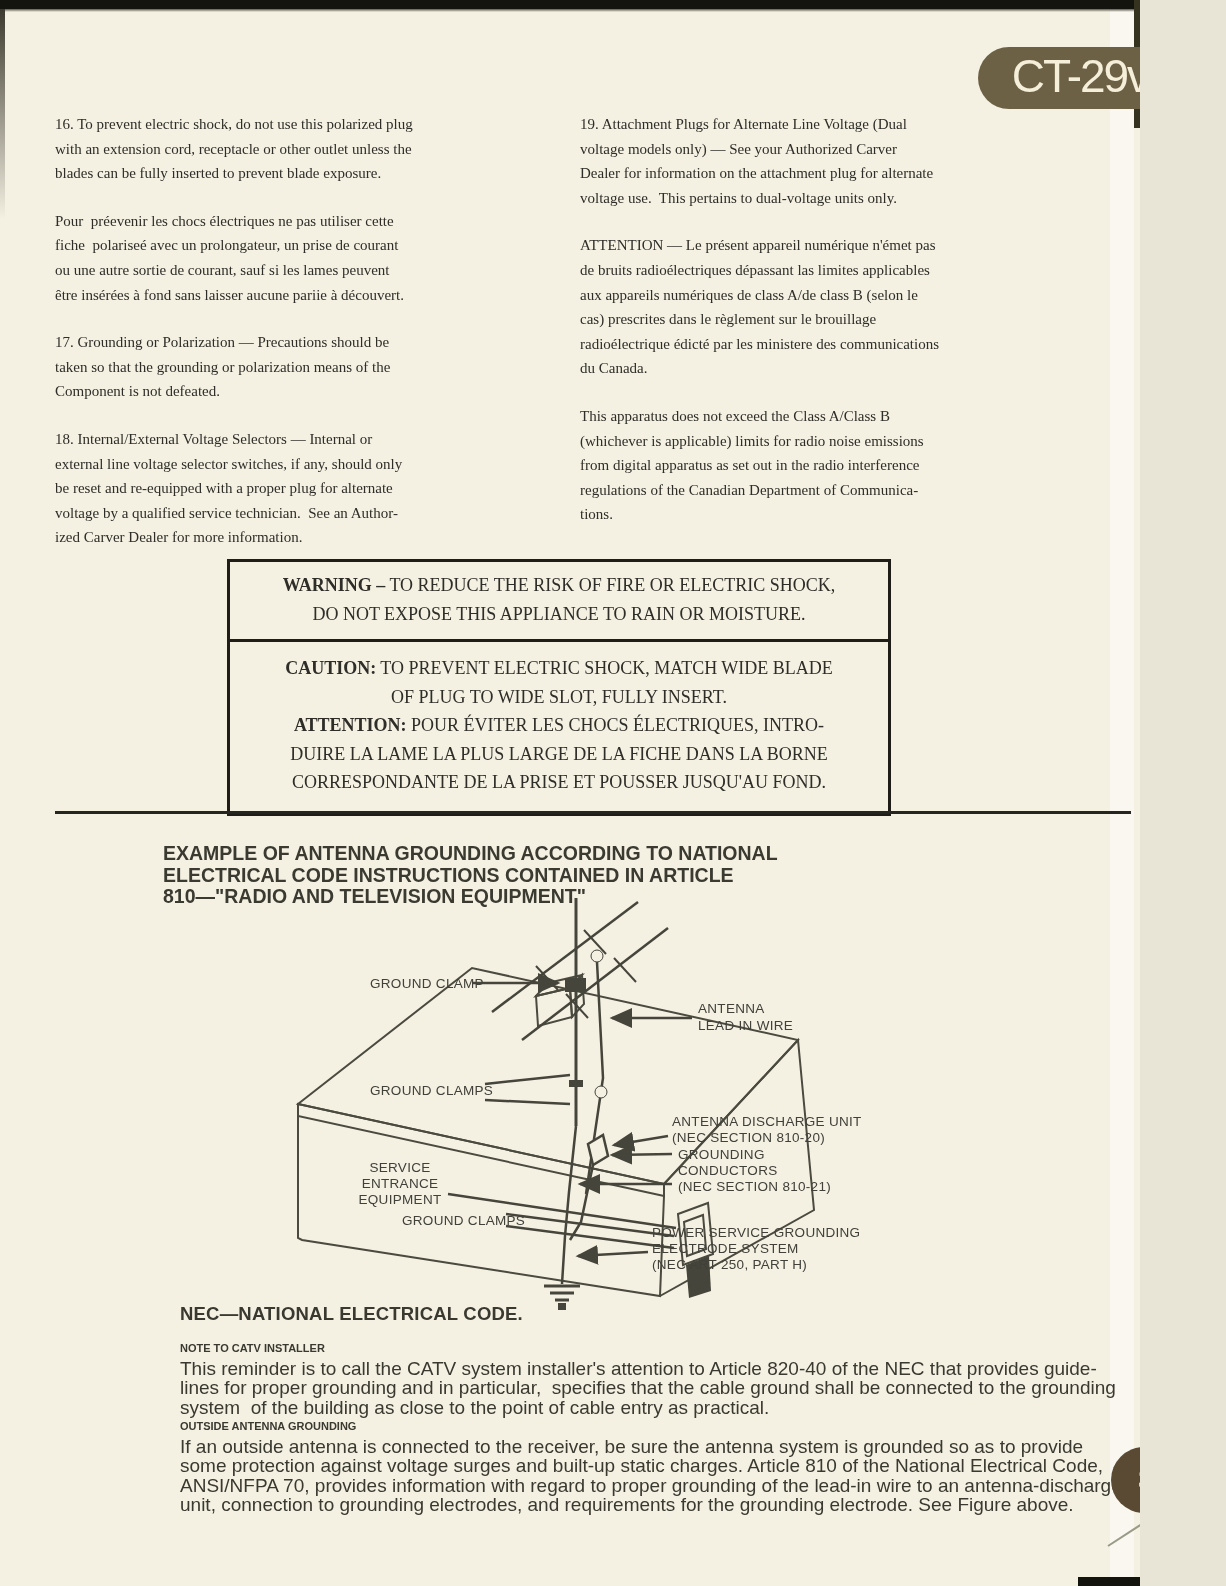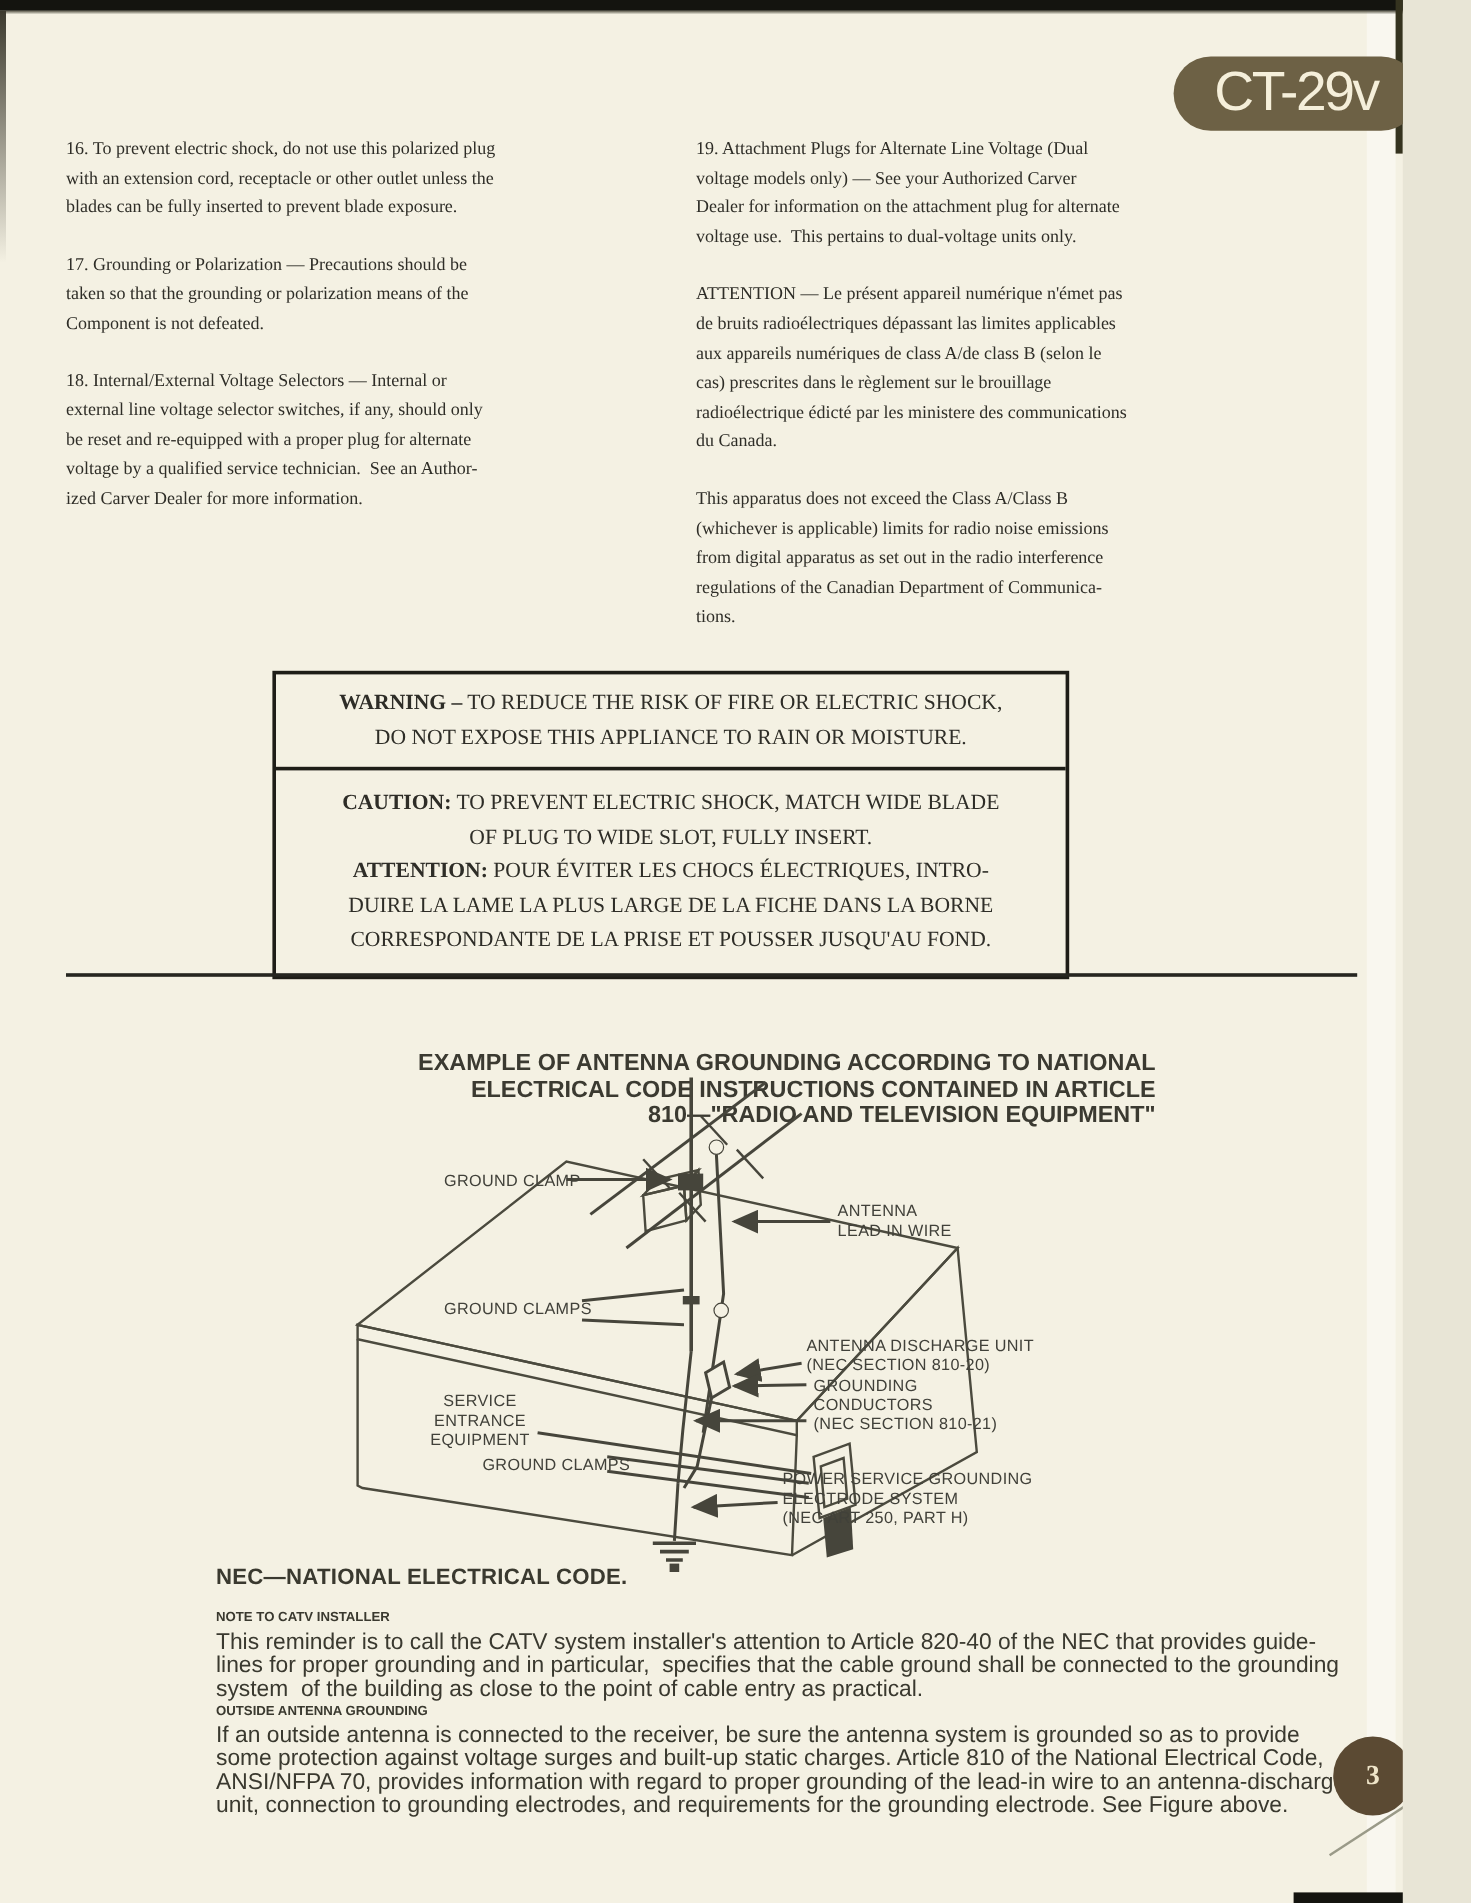--- a/index.html
+++ b/index.html
@@ -1,19 +1,19 @@
 <!DOCTYPE html>
 <html><head>
 <meta charset="utf-8">
 <style>
   html,body{margin:0;padding:0;background:#e8e5d6;}
   .page{
     position:relative;width:1140px;height:1586px;overflow:hidden;
     background:#f4f1e3;
-    font-family:"Liberation Serif",serif;color:#2e2d27;padding-left:29px;
+    font-family:"Liberation Serif",serif;color:#2e2d27;
   }
   
   .edge-top{position:absolute;left:0;top:0;width:1226px;height:9px;background:#14140f;}
   .edge-top2{position:absolute;left:0;top:9px;width:1226px;height:3px;background:linear-gradient(#5a584a,rgba(90,88,74,0));}
   .edge-left{position:absolute;left:0;top:9px;width:5px;height:210px;background:linear-gradient(#3c3a2e,rgba(60,58,46,0));}
   .edge-right-top{position:absolute;right:0;top:0;width:6px;height:128px;background:#35331f;}
   .edge-bottom-right{position:absolute;left:1078px;top:1577px;width:148px;height:9px;background:#14140f;}
   .edge-right-light{position:absolute;right:6px;top:0;width:24px;height:1586px;background:rgba(255,255,252,.45);}
   .scratch{position:absolute;left:1108px;top:1545px;width:118px;height:2px;background:#9a9a88;transform:rotate(-33deg);transform-origin:left center;}
 
@@ -42,21 +42,21 @@
   .warnbox .sec1{padding:9px 14px 11px 14px;border-bottom:3px solid #1e1d17;}
   .warnbox .sec2{padding:12px 10px 16px 10px;}
   .warnbox b{font-weight:700;}
   .warnbox span{white-space:pre-line;}
 
   
   .rule{position:absolute;left:55px;top:811px;width:1076px;height:3px;background:#262620;}
 
   
   .ant-heading{
-    position:absolute;left:163px;top:876px;width:800px;text-align:right;
+    position:absolute;left:163px;top:843px;width:800px;text-align:left;
     font-family:"Liberation Sans",sans-serif;font-weight:700;font-size:19.5px;
     line-height:21.5px;color:#3b3a31;letter-spacing:0px;white-space:pre-line;
   }
 
   
   .diagram{position:absolute;left:240px;top:892px;width:800px;height:424px;}
   .diagram text{font-family:"Liberation Sans",sans-serif;font-size:13.5px;fill:#41413a;letter-spacing:.3px;}
 
   
   .bottom{position:absolute;left:148px;top:1303px;width:900px;font-family:"Liberation Sans",sans-serif;color:#3a392f;margin-left:32px;}
@@ -85,20 +85,24 @@
   <div class="scratch"></div>
 
   <div class="badge">
     <span>CT-29v</span>
   </div>
 
   <div class="col col-left">
     <p class="para">16. To prevent electric shock, do not use this polarized plug
 with an extension cord, receptacle or other outlet unless the
 blades can be fully inserted to prevent blade exposure.</p>
+    <p class="para">Pour  préevenir les chocs électriques ne pas utiliser cette
+fiche  polariseé avec un prolongateur, un prise de courant
+ou une autre sortie de courant, sauf si les lames peuvent
+être insérées à fond sans laisser aucune pariie à découvert.</p>
     <p class="para">17. Grounding or Polarization — Precautions should be
 taken so that the grounding or polarization means of the
 Component is not defeated.</p>
     <p class="para">18. Internal/External Voltage Selectors — Internal or
 external line voltage selector switches, if any, should only
 be reset and re-equipped with a proper plug for alternate
 voltage by a qualified service technician.  See an Author-
 ized Carver Dealer for more information.</p>
   </div>
   <div class="col col-right">

